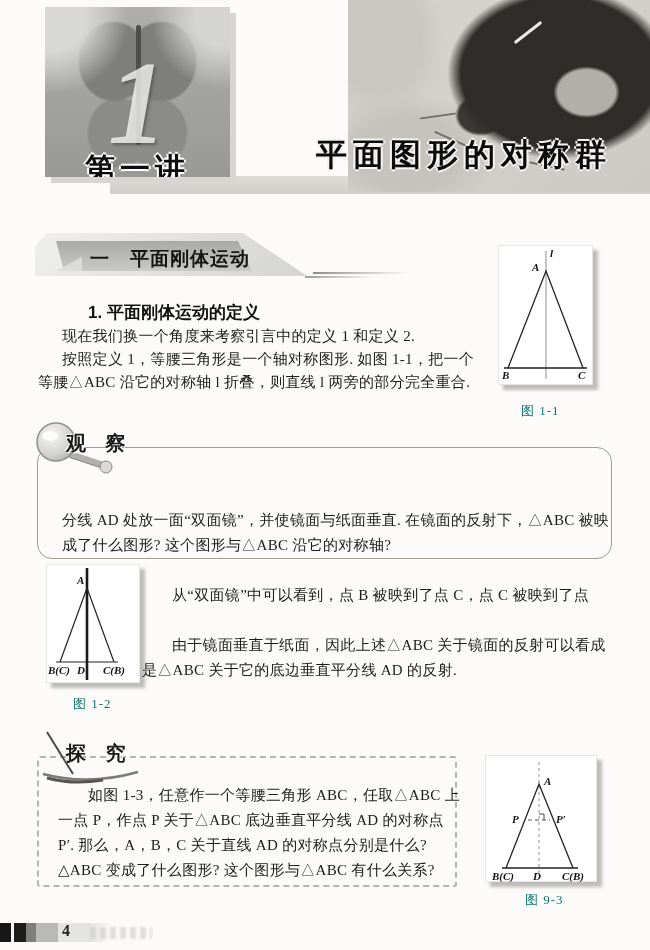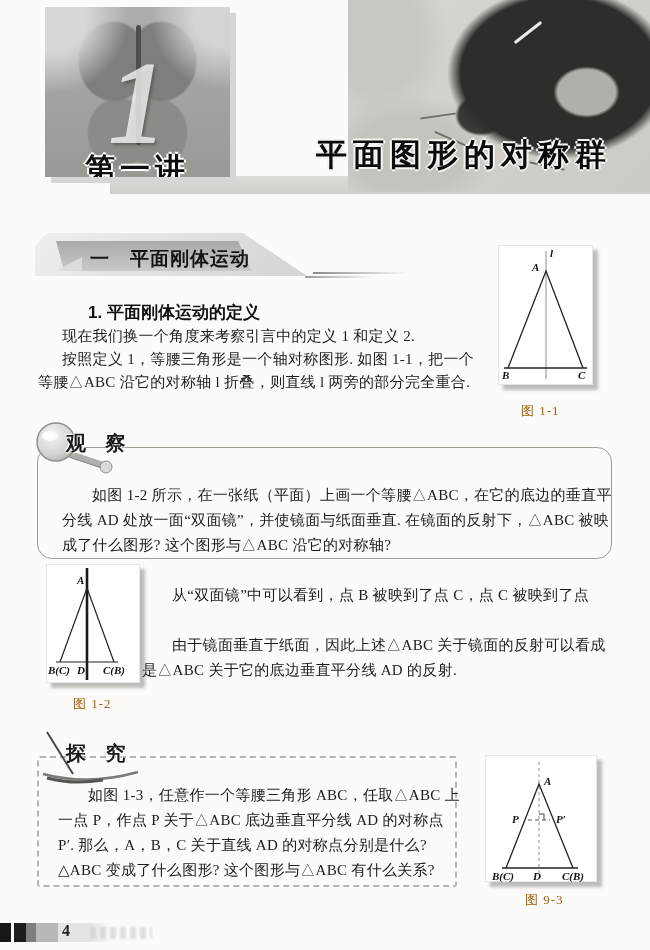--- a/index.html
+++ b/index.html
@@ -91,21 +91,21 @@
     background:linear-gradient(to right,#9d9d9a,transparent); }
 
   
   .subhead { font-family:"Liberation Sans", sans-serif; font-weight:bold;
     font-size:17px; color:#111; }
   .bodyline { font-size:15px; letter-spacing:.3px; color:#1c1c1c; }
 
   
   .figcard { position:absolute; background:#fff; border:1px solid #e7e6e3;
     box-shadow:5px 5px 3px rgba(130,128,122,.5); }
-  .figcaption { position:absolute; font-size:13px; color:#a16207; letter-spacing:1px; }
+  .figcaption { position:absolute; font-size:13px; color:#0f766e; letter-spacing:1px; }
   .figlabel { position:absolute; font-size:11px; font-weight:bold; font-style:italic;
     color:#111; white-space:nowrap; font-family:"Liberation Serif", serif; }
 
   
   .obox { position:absolute; left:37px; top:447px; width:575px; height:112px;
     border:1.5px solid #a29c93; border-radius:15px; background:transparent; }
   .ebox { position:absolute; left:37px; top:756px; width:420px; height:131px;
     border:2px dashed #b8b3ab; border-radius:3px; }
   .boxlabel {
     position:absolute; font-family:"Liberation Sans", sans-serif; font-weight:bold;
@@ -186,21 +186,20 @@
         <stop offset="100%" stop-color="#b2b2af"></stop>
       </radialGradient>
     </defs>
     <line x1="36" y1="33" x2="72" y2="45" stroke="#b0b0ad" stroke-width="7"></line>
     <line x1="36" y1="33" x2="72" y2="45" stroke="#8c8c89" stroke-width="1" transform="translate(0,3)"></line>
     <circle cx="73" cy="46" r="6" fill="#d9d9d6" stroke="#8c8c89" stroke-width="1"></circle>
     <circle cx="23" cy="21" r="19" fill="url(#lens)" stroke="#8e8e8b" stroke-width="1.5"></circle>
     <ellipse cx="17" cy="15" rx="8" ry="5" fill="rgba(255,255,255,.8)"></ellipse>
   </svg>
   <div class="boxlabel" style="left:66px; top:430px;">观 察</div>
-  <div class="abs bodyline" style="left:92px; top:486px;">如图 1-2 所示，在一张纸（平面）上画一个等腰△ABC，在它的底边的垂直平</div>
   <div class="abs bodyline" style="left:62px; top:511px;">分线 AD 处放一面“双面镜”，并使镜面与纸面垂直. 在镜面的反射下，△ABC 被映</div>
   <div class="abs bodyline" style="left:62px; top:536px;">成了什么图形? 这个图形与△ABC 沿它的对称轴?</div>
 
   <div class="figcard" style="left:46px; top:564px; width:94px; height:119px;">
     <svg width="94" height="119" viewBox="0 0 94 119">
       <line x1="40" y1="3" x2="40" y2="115" stroke="#1a1a1a" stroke-width="2.6"></line>
       <polyline points="9,97 71,97" stroke="#222" stroke-width="1.2" fill="none"></polyline>
       <polyline points="13,97 40,23 67,97" stroke="#222" stroke-width="1.2" fill="none"></polyline>
     </svg>
     <div class="figlabel" style="left:30px; top:9px;">A</div>

